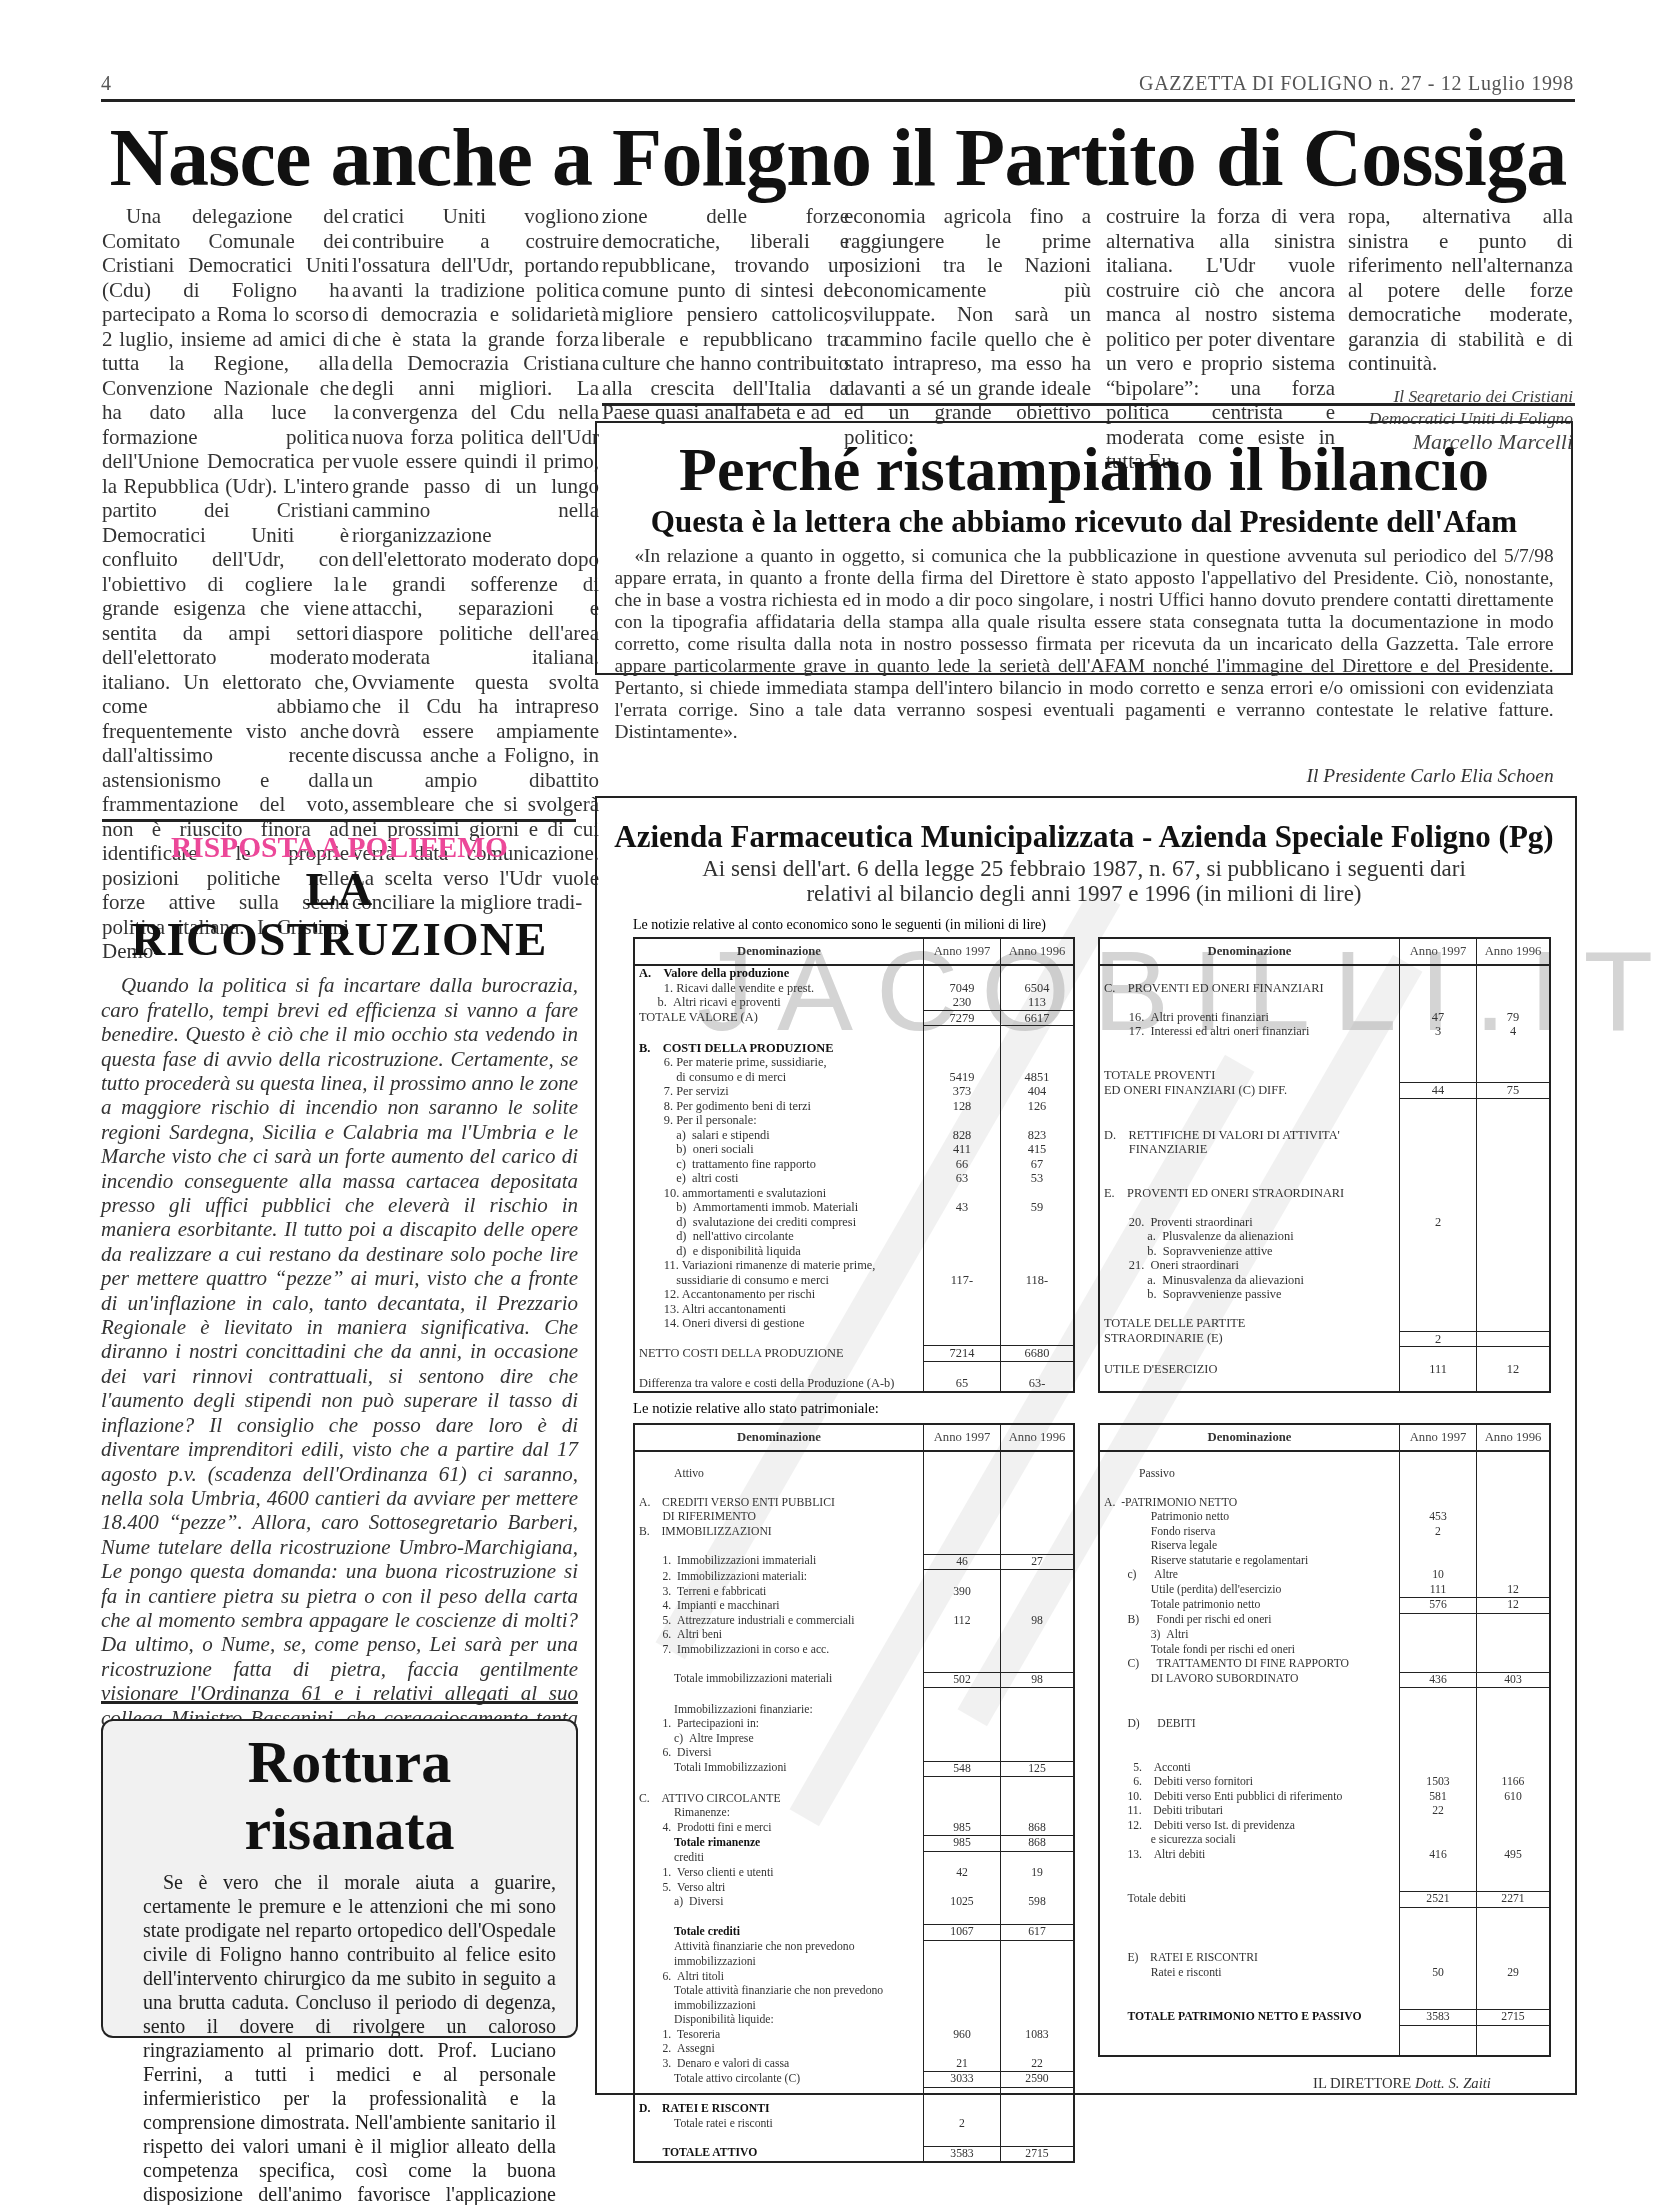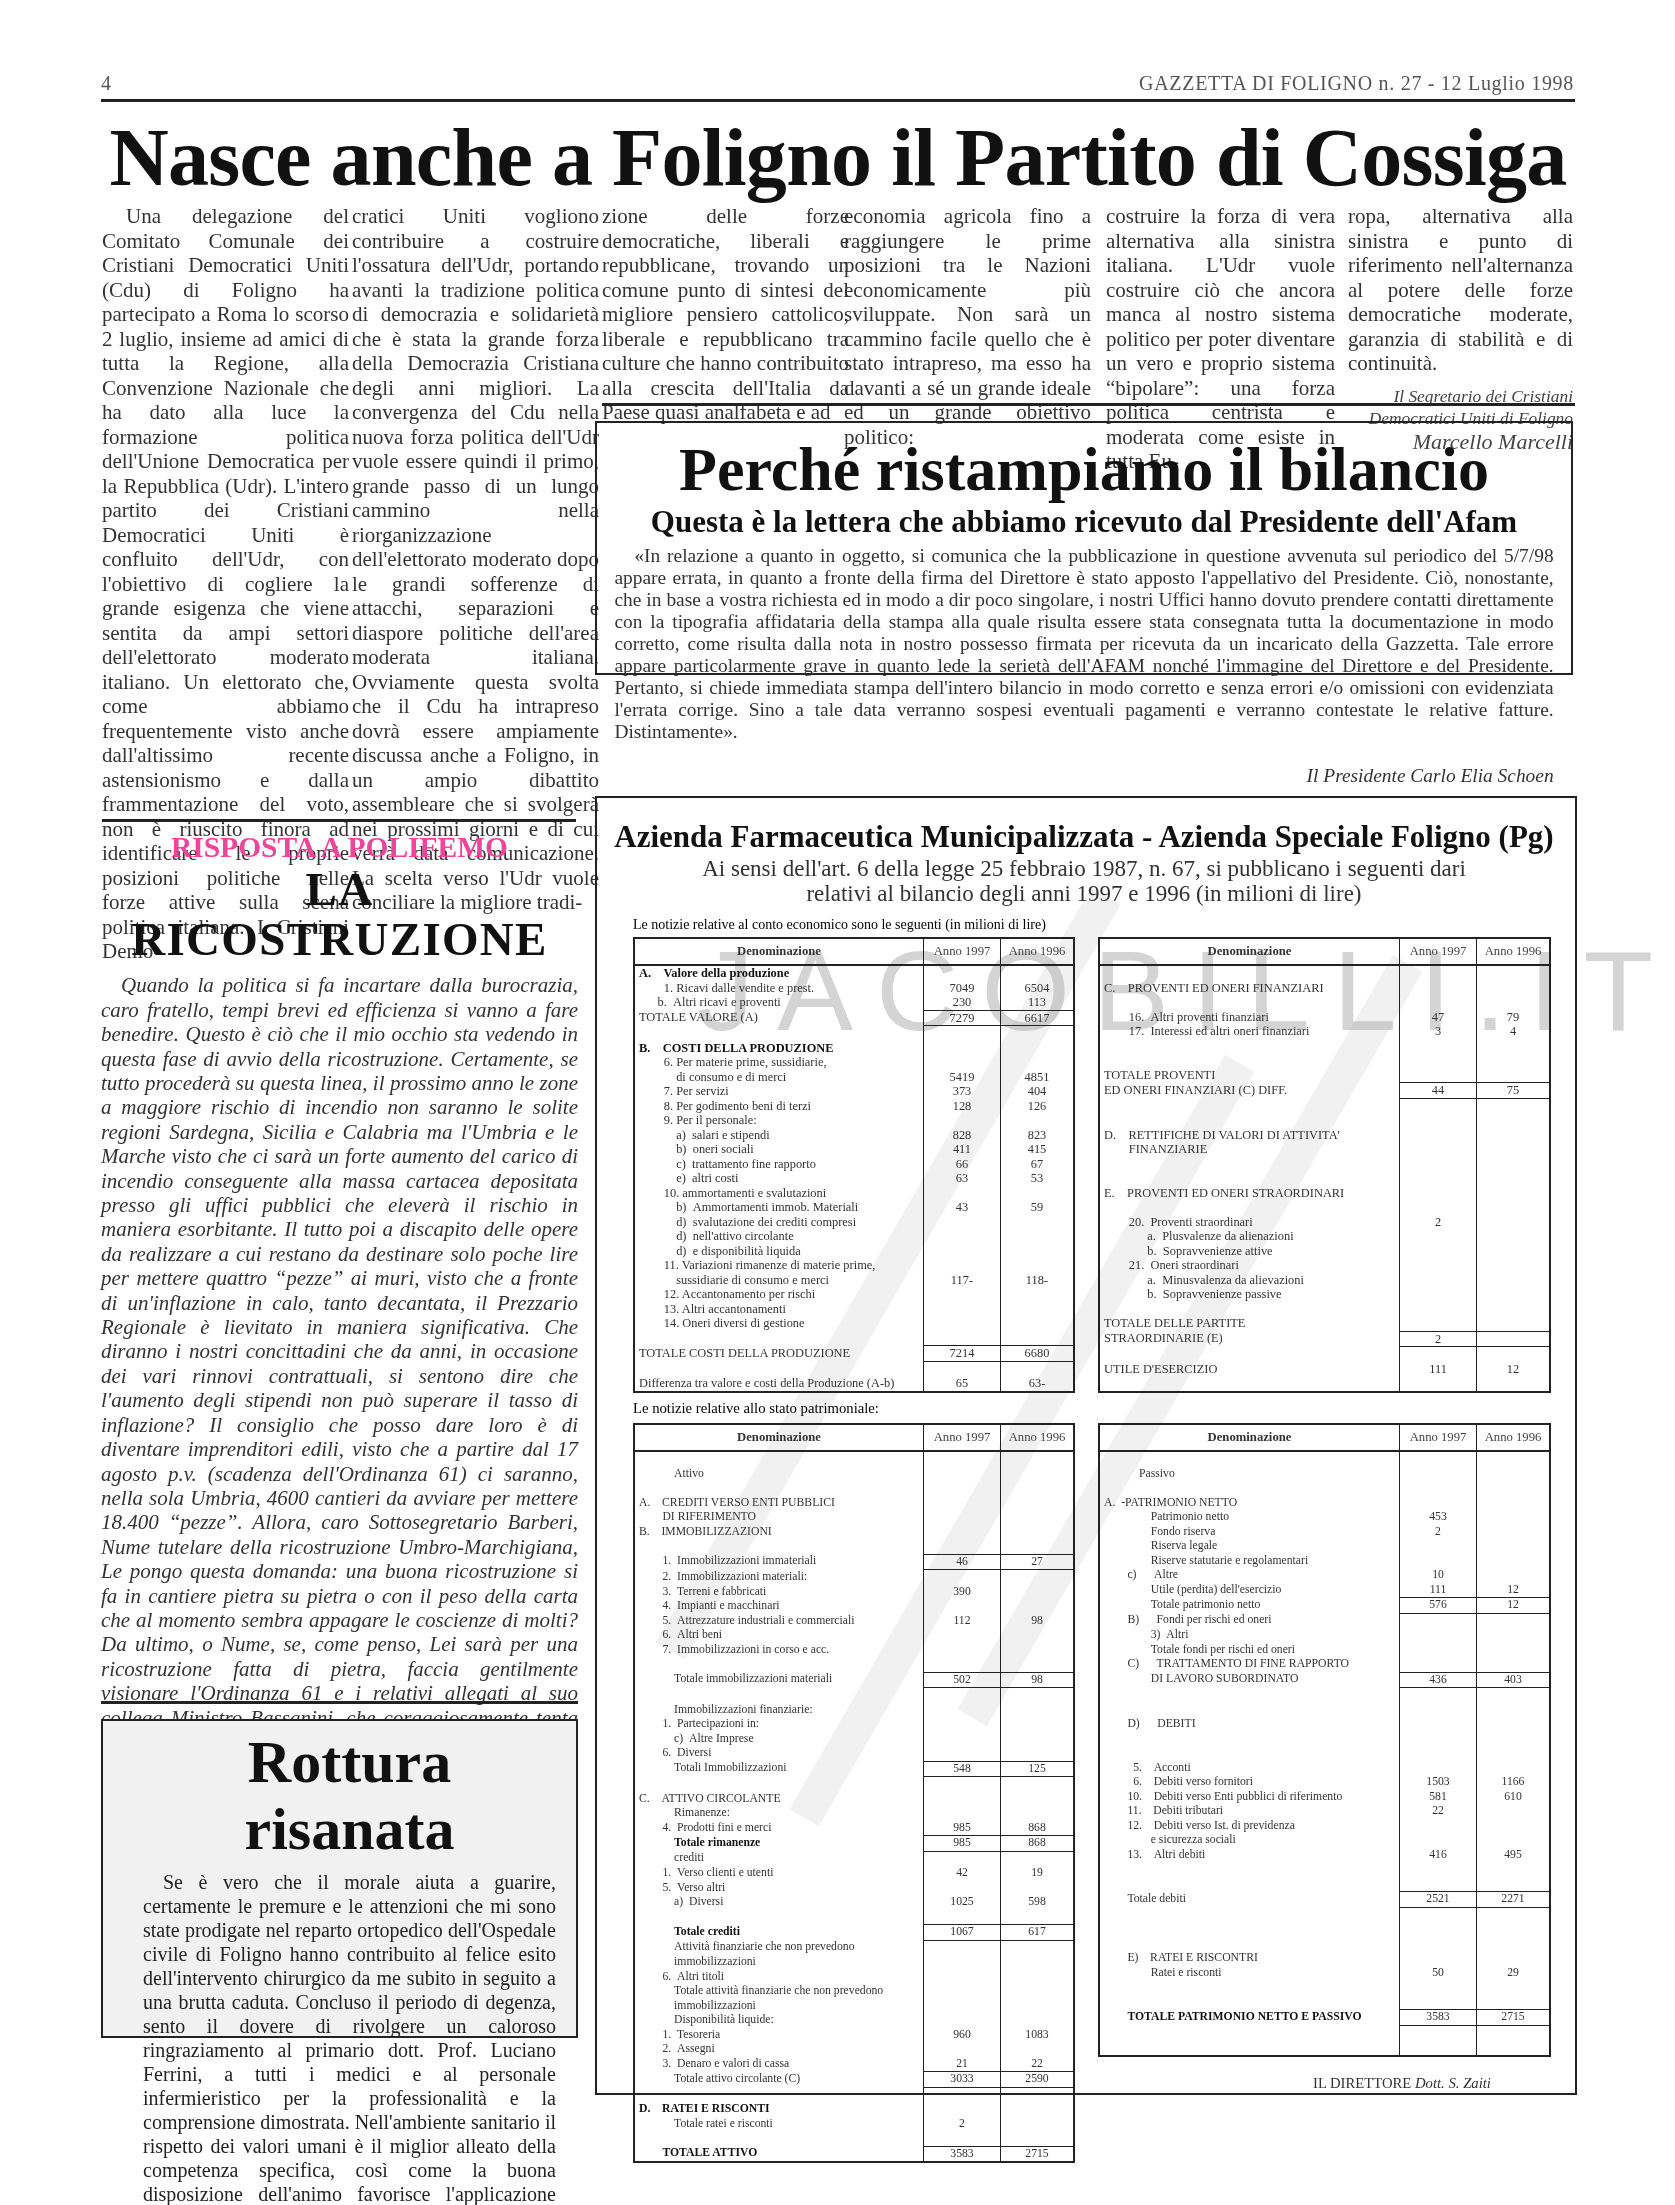--- a/index.html
+++ b/index.html
@@ -89,21 +89,21 @@
 <div class="abs rule" style="left:102px; top:819px; width:474px;"></div>
 
 <div class="abs" style="left:101px; top:831px; width:477px;">
   <div class="kicker">RISPOSTA A POLIFEMO</div>
   <div class="big-hd">LA RICOSTRUZIONE</div>
   <div class="italic-body" style="margin-top:9.4px;">Quando la politica si fa incartare dalla burocrazia, caro fratello, tempi brevi ed efficienza si vanno a fare benedire. Questo è ciò che il mio occhio sta vedendo in questa fase di avvio della ricostruzione. Certamente, se tutto procederà su questa linea, il prossimo anno le zone a maggiore rischio di incendio non saranno le solite regioni Sardegna, Sicilia e Calabria ma l'Umbria e le Marche visto che ci sarà un forte aumento del carico di incendio conseguente alla massa cartacea depositata presso gli uffici pubblici che eleverà il rischio in maniera esorbitante. Il tutto poi a discapito delle opere da realizzare a cui restano da destinare solo poche lire per mettere quattro “pezze” ai muri, visto che a fronte di un'inflazione in calo, tanto decantata, il Prezzario Regionale è lievitato in maniera significativa. Che diranno i nostri concittadini che da anni, in occasione dei vari rinnovi contrattuali, si sentono dire che l'aumento degli stipendi non può superare il tasso di inflazione? Il consiglio che posso dare loro è di diventare imprenditori edili, visto che a partire dal 17 agosto p.v. (scadenza dell'Ordinanza 61) ci saranno, nella sola Umbria, 4600 cantieri da avviare per mettere 18.400 “pezze”. Allora, caro Sottosegretario Barberi, Nume tutelare della ricostruzione Umbro-Marchigiana, Le pongo questa domanda: una buona ricostruzione si fa in cantiere pietra su pietra o con il peso della carta che al momento sembra appagare le coscienze di molti? Da ultimo, o Nume, se, come penso, Lei sarà per una ricostruzione fatta di pietra, faccia gentilmente visionare l'Ordinanza 61 e i relativi allegati al suo collega Ministro Bassanini, che coraggiosamente tenta da tempo di snellire questo Stato incartato. A te, Fratello occhio che hai stimolato il mio nervo assopito, dico di non disperare, la ricostruzione si farà, non è una chimera ma, come tu citavi, “anche la prescia – vôle lu tempo sua”.</div>
   <div class="ital-sign" style="margin-right:8px;">Un altro «occhio»</div>
 </div>
 <div class="abs rule" style="left:101px; top:1701px; width:477px;"></div>
 
-<div class="abs rottura-box" style="left:101px; top:1719px; width:477px; height:319px; padding:8px 20px 0 40px; box-sizing:border-box;">
+<div class="abs rottura-box" style="left:101px; top:1719px; width:477px; height:319px; padding:8px 20px 0 40px; box-sizing:border-box;border-radius:12px;">
   <div class="rottura-title">Rottura risanata</div>
   <div class="rottura-body" style="margin-top:6.7px;"><span>Se è vero che il morale aiuta a guarire, certamente le premure e le attenzioni che mi sono state prodigate nel reparto ortopedico dell'Ospedale civile di Foligno hanno contribuito al felice esito dell'intervento chirurgico da me subito in seguito a una brutta caduta. Concluso il periodo di degenza, sento il dovere di rivolgere un caloroso ringraziamento al primario dott. Prof. Luciano Ferrini, a tutti i medici e al personale infermieristico per la professionalità e la comprensione dimostrata. Nell'ambiente sanitario il rispetto dei valori umani è il miglior alleato della competenza specifica, così come la buona disposizione dell'animo favorisce l'applicazione delle terapie. Un grazie di cuore a tutti!</span> </div>
 </div>
 
 <div class="abs box" style="left:595px; top:796px; width:978px; height:1295px;"></div>
 <div class="watermark">JACOBILLI.IT</div>
 <div class="stripe" style="left:871px; top:838px;"></div>
 <div class="stripe" style="left:1005px; top:1005px;"></div>
 <div class="stripe" style="left:1173px; top:905px;"></div>
 
@@ -245,21 +245,21 @@
         <td>  14. Oneri diversi di gestione</td>
         <td class="v"></td>
         <td class="v"></td>
       </tr>
       <tr>
         <td></td>
         <td class="v"></td>
         <td class="v"></td>
       </tr>
       <tr class="tot">
-        <td>TOTALE COSTI DELLA PRODUZIONE</td>
+        <td>NETTO COSTI DELLA PRODUZIONE</td>
         <td class="v">7214</td>
         <td class="v">6680</td>
       </tr>
       <tr>
         <td></td>
         <td class="v"></td>
         <td class="v"></td>
       </tr>
       <tr>
         <td>Differenza tra valore e costi della Produzione (A-b)</td>

